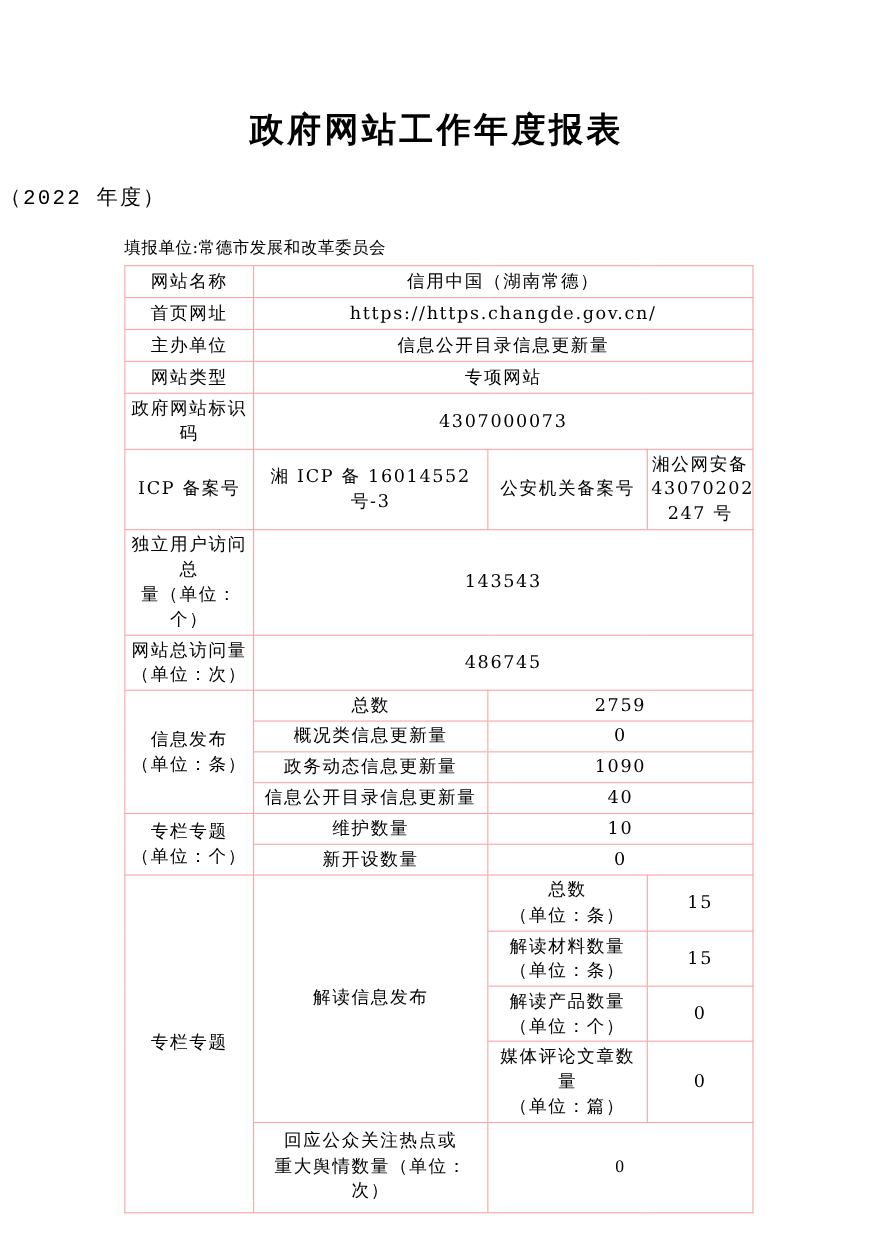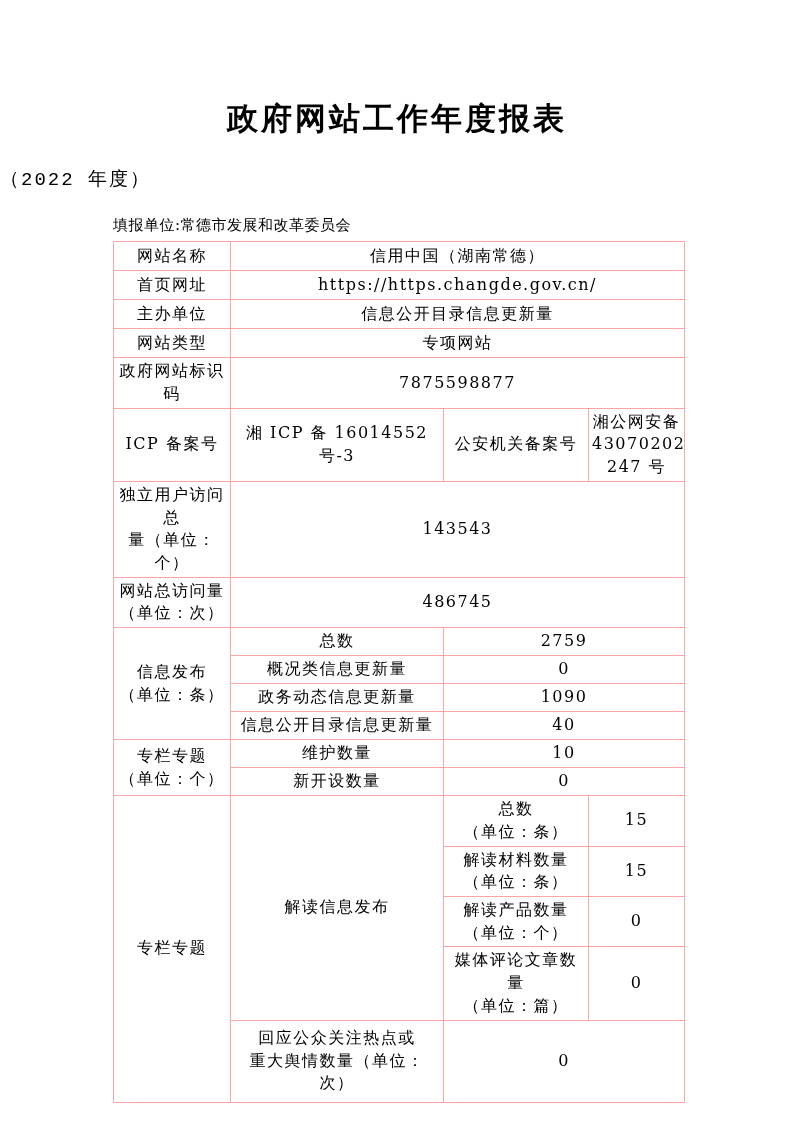--- a/index.html
+++ b/index.html
@@ -57,21 +57,21 @@
   col.c1 { width: 117px; }
   col.c2 { width: 213px; }
   col.c3 { width: 145px; }
   col.c4 { width: 96px; }
   tr.h29 { height: 29px; }
   tr.h69 { height: 69px; }
   tr.h50 { height: 50px; }
   tr.h49 { height: 49px; }
   tr.h28 { height: 28px; }
   tr.h45 { height: 45px; }
-  tr.h82 { height: 82px; }
+  tr.h82 { height: 82px; font-family: Liberation Serif, serif; }
 </style>
 </head>
 <body>
 
 <div class="page">
 
   <div class="doc-title">政府网站工作年度报表</div>
   <div class="doc-subtitle">（2022 年度）</div>
   <div class="unit-line">填报单位:常德市发展和改革委员会</div>
 
@@ -94,21 +94,21 @@
       <tr class="h29">
         <td>主办单位</td>
         <td colspan="3">信息公开目录信息更新量</td>
       </tr>
       <tr class="h29">
         <td>网站类型</td>
         <td colspan="3">专项网站</td>
       </tr>
       <tr class="h29">
         <td>政府网站标识码</td>
-        <td colspan="3">7875598877</td>
+        <td colspan="3">4307000073</td>
       </tr>
       <tr class="h69">
         <td>ICP 备案号</td>
         <td>湘 ICP 备 16014552 号-3</td>
         <td>公安机关备案号</td>
         <td>湘公网安备
 43070202000
 247 号</td>
       </tr>
       <tr class="h50">

